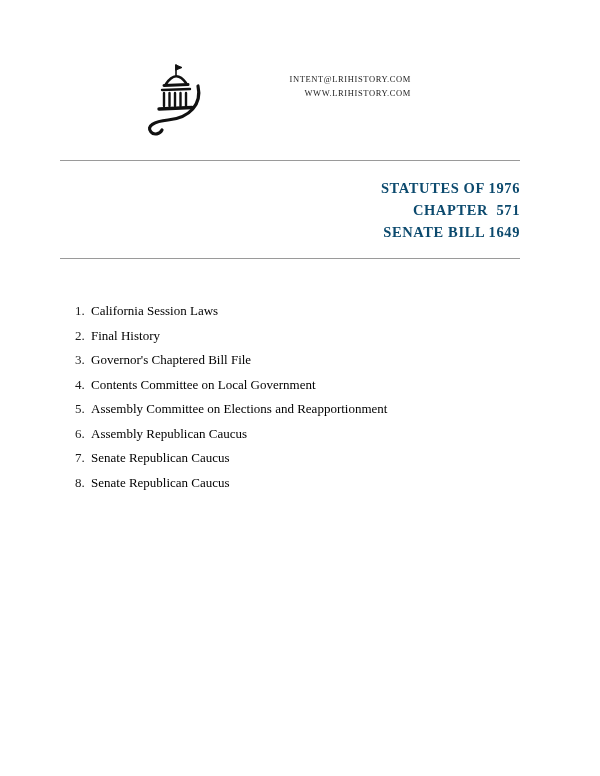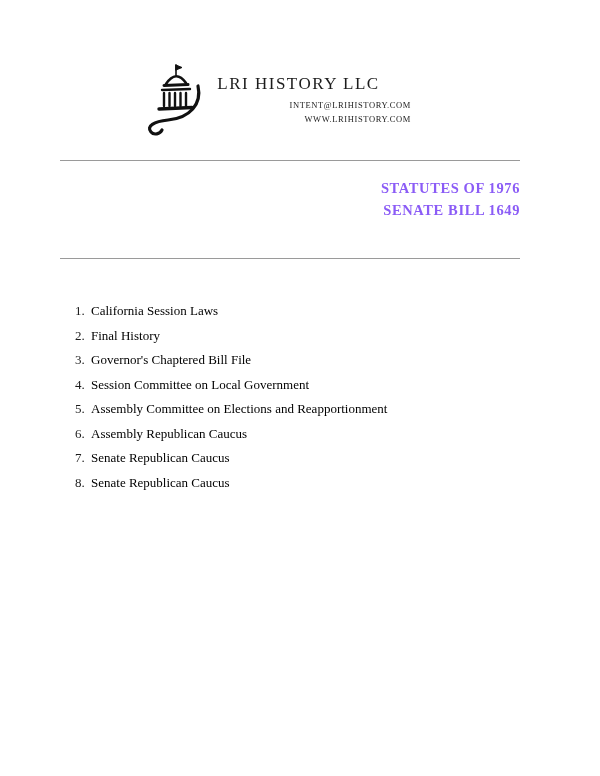--- a/index.html
+++ b/index.html
@@ -65,21 +65,21 @@
     right: 80px;
     top: 177px;
     text-align: right;
   }
   .reference div {
     font-weight: bold;
     font-size: 14.5px;
     letter-spacing: 0.6px;
     line-height: 22px;
     white-space: pre;
-    color: #8b5cf6;
+    color: #0c4a6e;
   }
 
   
   .toc-title {
     position: absolute;
     left: 55px;
     top: 273px;
     font-weight: bold;
     font-size: 15px;
     letter-spacing: 0.3px;
@@ -134,38 +134,38 @@
       <line x1="42.5" y1="33" x2="42.5" y2="46" stroke-width="2.4"></line>
       <line x1="48" y1="33" x2="48" y2="46" stroke-width="2.4"></line>
 
       <path d="M21 49 L54 47.5" stroke-width="3.4"></path>
 
       <path d="M60 26 C 64 44, 52 58, 30 60 C 16 61.5, 8 66, 13 72 C 16 75.5, 22 74, 24 70" stroke-width="3.2"></path>
     </svg>
   </div>
 
   <div class="letterhead-text">
-    <div class="company-name">LRI HISTORY LLC</div>
     <div class="contact-line">INTENT@LRIHISTORY.COM</div>
     <div class="contact-line">WWW.LRIHISTORY.COM</div>
   </div>
 
   <div class="rule rule-1"></div>
 
   <div class="reference">
     <div>STATUTES OF 1976</div>
+    <div>CHAPTER  571</div>
     <div>SENATE BILL 1649</div>
   </div>
 
   <div class="rule rule-2"></div>
 
   <ol class="toc-list">
       <li>California Session Laws</li>
       <li>Final History</li>
       <li>Governor's Chaptered Bill File</li>
-      <li>Session Committee on Local Government</li>
+      <li>Contents Committee on Local Government</li>
       <li>Assembly Committee on Elections and Reapportionment</li>
       <li>Assembly Republican Caucus</li>
       <li>Senate Republican Caucus</li>
       <li>Senate Republican Caucus</li>
     </ol>
 
 </div>
 
 </body></html>

